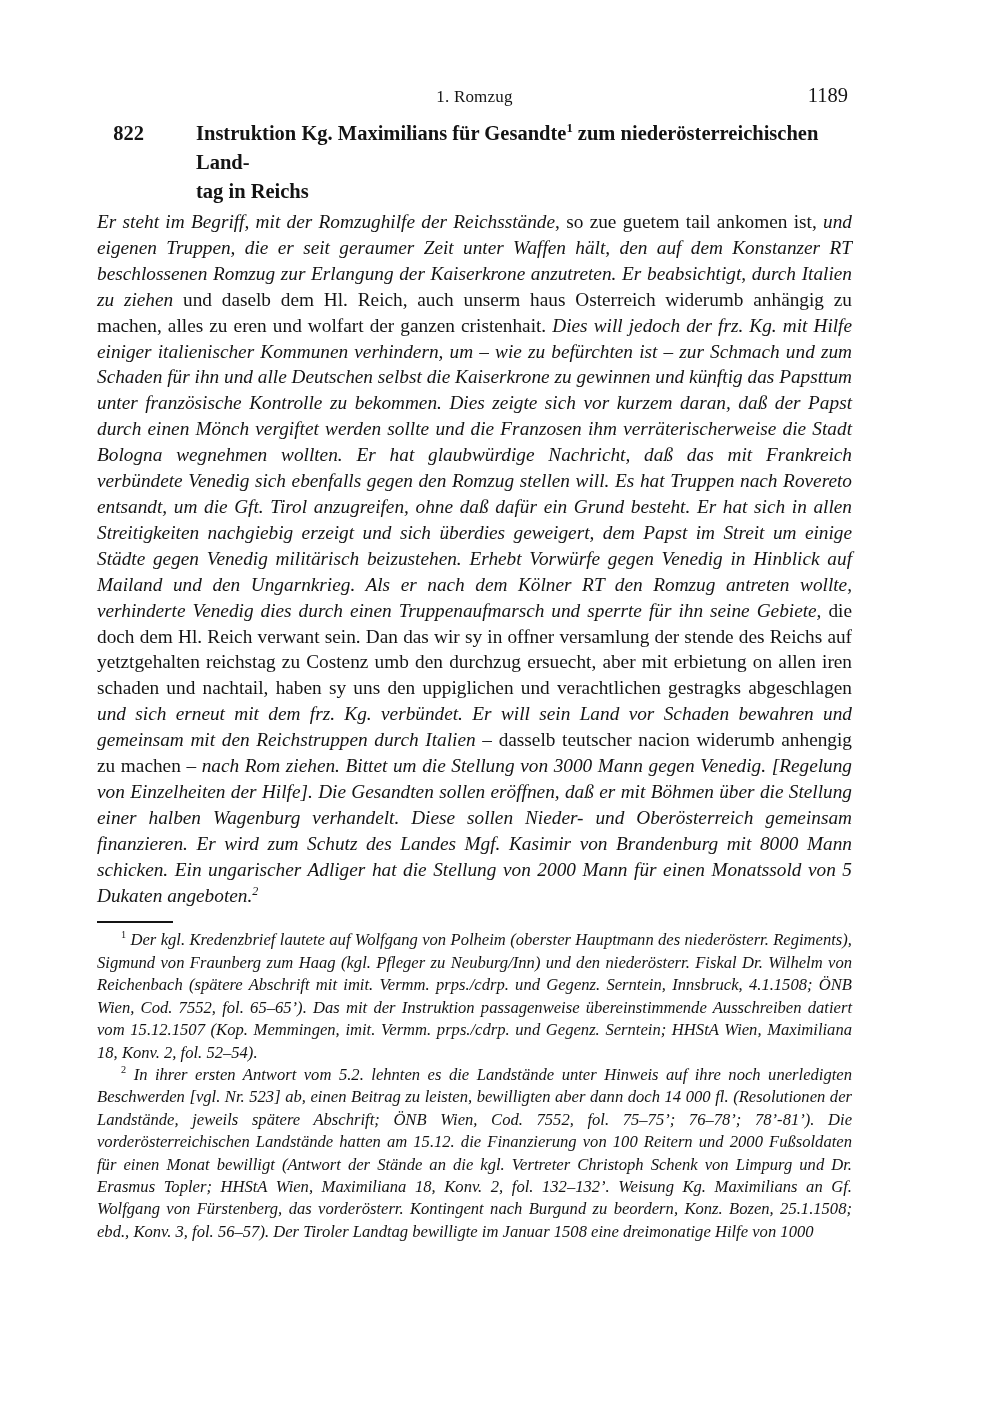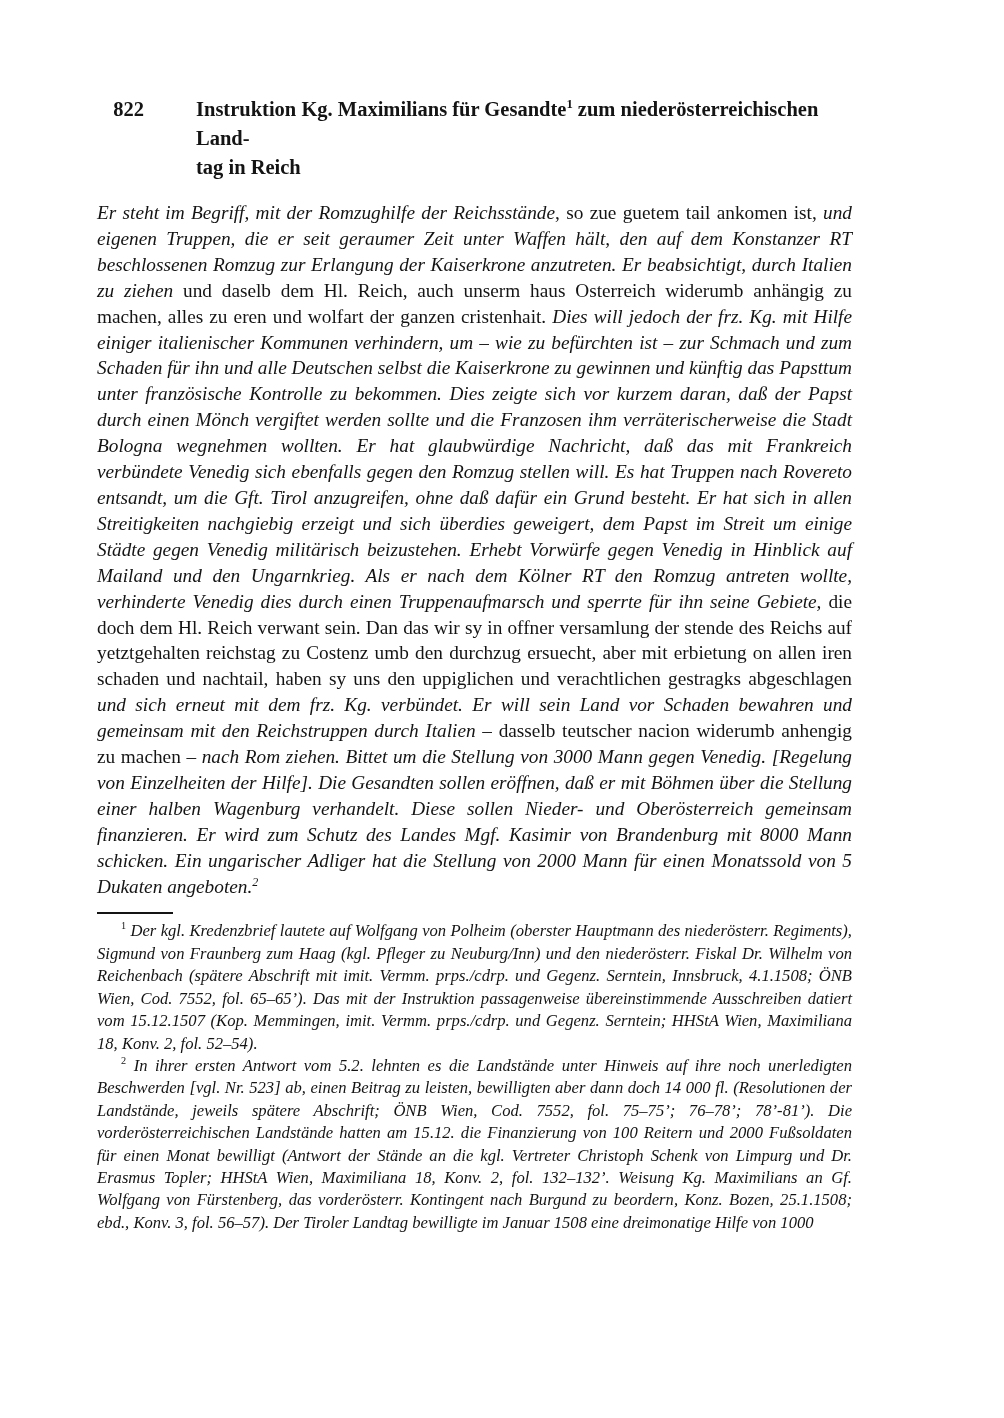--- a/index.html
+++ b/index.html
@@ -54,21 +54,21 @@
     width: 63px;
     flex: 0 0 63px;
     text-align: center;
   }
   .entry-title {
     flex: 1;
     margin-left: 36px;
   }
   
   .body-text {
-    margin-top: 18px;
+    margin-top: 3px;
     font-size: 19.3px;
     line-height: 25.9px;
     text-align: justify;
     hyphens: none;
   }
   .it { font-style: italic; }
   sup {
     font-size: 0.62em;
     line-height: 0;
     vertical-align: super;
@@ -90,24 +90,28 @@
     margin: 0;
     text-indent: 24px;
   }
 </style>
 </head>
 <body>
 
 <div class="page">
   <div class="content">
 
+    <div class="running-head">
+      <span class="rh-section">1. Romzug</span>
+      <span class="rh-pageno">1189</span>
+    </div>
 
     <div class="entry-heading">
       <span class="entry-number">822</span>
-      <span class="entry-title"><span>Instruktion Kg. Maximilians für Gesandte</span><sup>1</sup><span> zum niederösterreichischen Land-</span><br><span>tag in Reich</span></span>
+      <span class="entry-title"><span>Instruktion Kg. Maximilians für Gesandte</span><sup>1</sup><span> zum niederösterreichischen Land-</span><br><span>tag in Reichs</span></span>
     </div>
 
     <div class="body-text"><span class="it">Er steht im Begriff, mit der Romzughilfe der Reichsstände</span><span>, so zue guetem tail ankomen ist, </span><span class="it">und eigenen Truppen, die er seit geraumer Zeit unter Waffen hält, den auf dem Konstanzer RT beschlossenen Romzug zur Erlangung der Kaiserkrone anzutreten. Er beabsichtigt, durch Italien zu ziehen </span><span>und daselb dem Hl. Reich, auch unserm haus Osterreich widerumb anhängig zu machen, alles zu eren und wolfart der ganzen cristenhait. </span><span class="it">Dies will jedoch der frz. Kg. mit Hilfe einiger italienischer Kommunen verhindern, um – wie zu befürchten ist – zur Schmach und zum Schaden für ihn und alle Deutschen selbst die Kaiserkrone zu gewinnen und künftig das Papsttum unter französische Kontrolle zu bekommen. Dies zeigte sich vor kurzem daran, daß der Papst durch einen Mönch vergiftet werden sollte und die Franzosen ihm verräterischerweise die Stadt Bologna wegnehmen wollten. Er hat glaubwürdige Nachricht, daß das mit Frankreich verbündete Venedig sich ebenfalls gegen den Romzug stellen will. Es hat Truppen nach Rovereto entsandt, um die Gft. Tirol anzugreifen, ohne daß dafür ein Grund besteht. Er hat sich in allen Streitigkeiten nachgiebig erzeigt und sich überdies geweigert, dem Papst im Streit um einige Städte gegen Venedig militärisch beizustehen. Erhebt Vorwürfe gegen Venedig in Hinblick auf Mailand und den Ungarnkrieg. Als er nach dem Kölner RT den Romzug antreten wollte, verhinderte Venedig dies durch einen Truppenaufmarsch und sperrte für ihn seine Gebiete, </span><span>die doch dem Hl. Reich verwant sein. Dan das wir sy in offner versamlung der stende des Reichs auf yetztgehalten reichstag zu Costenz umb den durchzug ersuecht, aber mit erbietung on allen iren schaden und nachtail, haben sy uns den uppiglichen und verachtlichen gestragks abgeschlagen </span><span class="it">und sich erneut mit dem frz. Kg. verbündet. Er will sein Land vor Schaden bewahren und gemeinsam mit den Reichstruppen durch Italien </span><span>– dasselb teutscher nacion widerumb anhengig zu machen – </span><span class="it">nach Rom ziehen. Bittet um die Stellung von 3000 Mann gegen Venedig. [Regelung von Einzelheiten der Hilfe]. Die Gesandten sollen eröffnen, daß er mit Böhmen über die Stellung einer halben Wagenburg verhandelt. Diese sollen Nieder- und Oberösterreich gemeinsam finanzieren. Er wird zum Schutz des Landes Mgf. Kasimir von Brandenburg mit 8000 Mann schicken. Ein ungarischer Adliger hat die Stellung von 2000 Mann für einen Monatssold von 5 Dukaten angeboten.</span><sup class="it">2</sup></div>
 
     <div class="footnote-sep"></div>
 
     <div class="footnotes">
       <p class="footnote"><sup>1</sup><span class="it"> Der kgl. Kredenzbrief lautete auf Wolfgang von Polheim (oberster Hauptmann des niederösterr. Regiments), Sigmund von Fraunberg zum Haag (kgl. Pfleger zu Neuburg/Inn) und den niederösterr. Fiskal Dr. Wilhelm von Reichenbach (spätere Abschrift mit imit. Vermm. prps./cdrp. und Gegenz. Serntein, Innsbruck, 4.1.1508; ÖNB Wien, Cod. 7552, fol. 65–65’). Das mit der Instruktion passagenweise übereinstimmende Ausschreiben datiert vom 15.12.1507 (Kop. Memmingen, imit. Vermm. prps./cdrp. und Gegenz. Serntein; HHStA Wien, Maximiliana 18, Konv. 2, fol. 52–54).</span></p>
       <p class="footnote"><sup>2</sup><span class="it"> In ihrer ersten Antwort vom 5.2. lehnten es die Landstände unter Hinweis auf ihre noch unerledigten Beschwerden [vgl. Nr. 523] ab, einen Beitrag zu leisten, bewilligten aber dann doch 14 000 fl. (Resolutionen der Landstände, jeweils spätere Abschrift; ÖNB Wien, Cod. 7552, fol. 75–75’; 76–78’; 78’-81’). Die vorderösterreichischen Landstände hatten am 15.12. die Finanzierung von 100 Reitern und 2000 Fußsoldaten für einen Monat bewilligt (Antwort der Stände an die kgl. Vertreter Christoph Schenk von Limpurg und Dr. Erasmus Topler; HHStA Wien, Maximiliana 18, Konv. 2, fol. 132–132’. Weisung Kg. Maximilians an Gf. Wolfgang von Fürstenberg, das vorderösterr. Kontingent nach Burgund zu beordern, Konz. Bozen, 25.1.1508; ebd., Konv. 3, fol. 56–57). Der Tiroler Landtag bewilligte im Januar 1508 eine dreimonatige Hilfe von 1000</span></p>
     </div>

